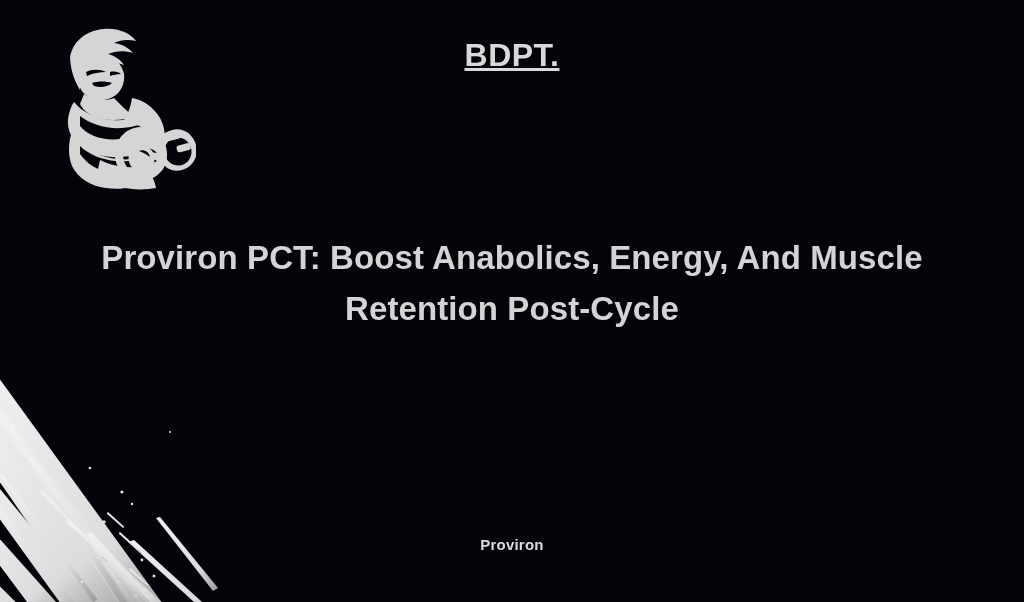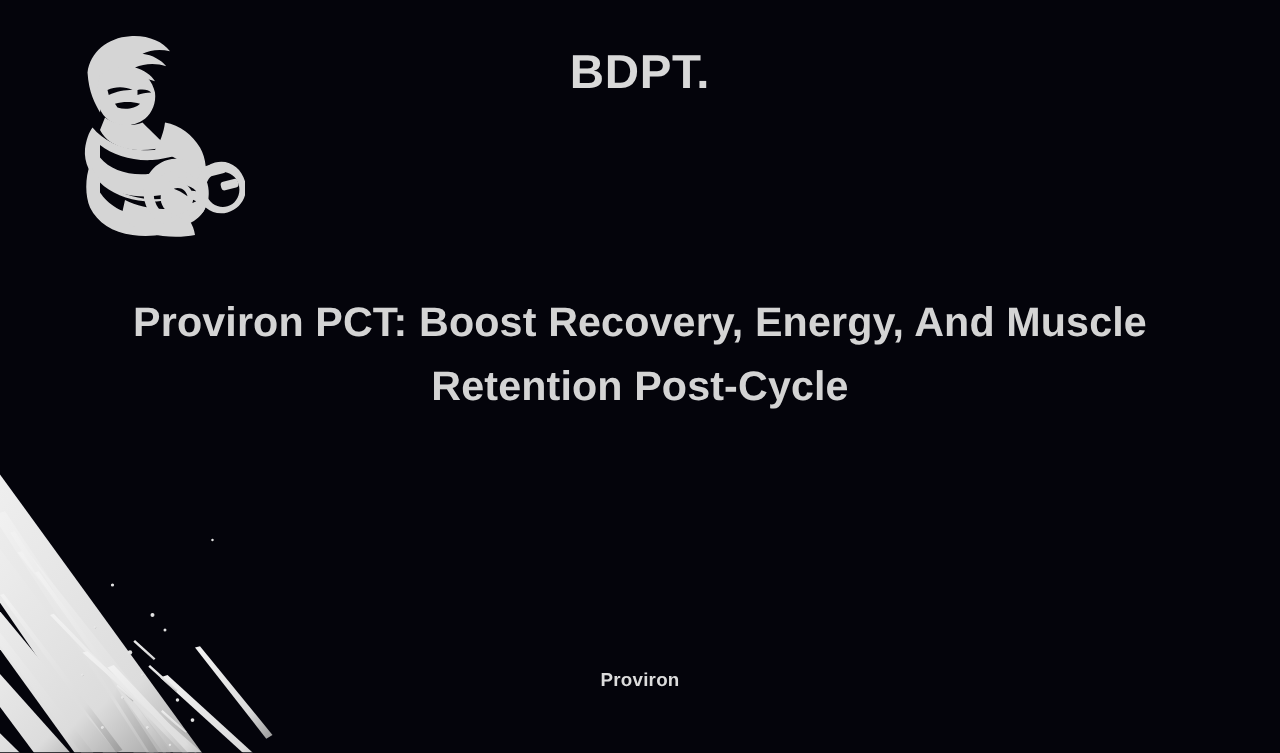--- a/index.html
+++ b/index.html
@@ -46,25 +46,26 @@
   }
   .logo-wrap svg { display:block; width:100%; height:100%; }
 
   
   .brand {
     position:absolute;
     top:36px;
     left:0;
     width:1024px;
     text-align:center;
-    font-size:38px;
+    font-size:32px;
     font-weight:bold;
     letter-spacing:0.5px;
     color:#d9d9d9;
     line-height:1.2;
+    text-decoration:underline;
   }
 
   
   .headline {
     position:absolute;
     top:232px;
     left:28px;
     width:968px;
     text-align:center;
     font-size:33px;
@@ -209,17 +210,17 @@
                  M138,118 C131,120 127,128 129,135 C131,143 139,147 146,145
                  C153,143 157,135 155,128 C153,120 145,116 138,118 Z"></path>
 
         <rect x="140" y="126" width="14" height="7" rx="2.5" transform="rotate(-14 140 126)"></rect>
       </g>
     </svg>
   </div>
 
   <div class="brand">BDPT.</div>
 
-  <h1 class="headline">Proviron PCT: Boost Recovery, Energy, And Muscle Retention Post-Cycle</h1>
+  <h1 class="headline">Proviron PCT: Boost Anabolics, Energy, And Muscle Retention Post-Cycle</h1>
 
   <div class="category">Proviron</div>
 
 </div>
 
 </body></html>

